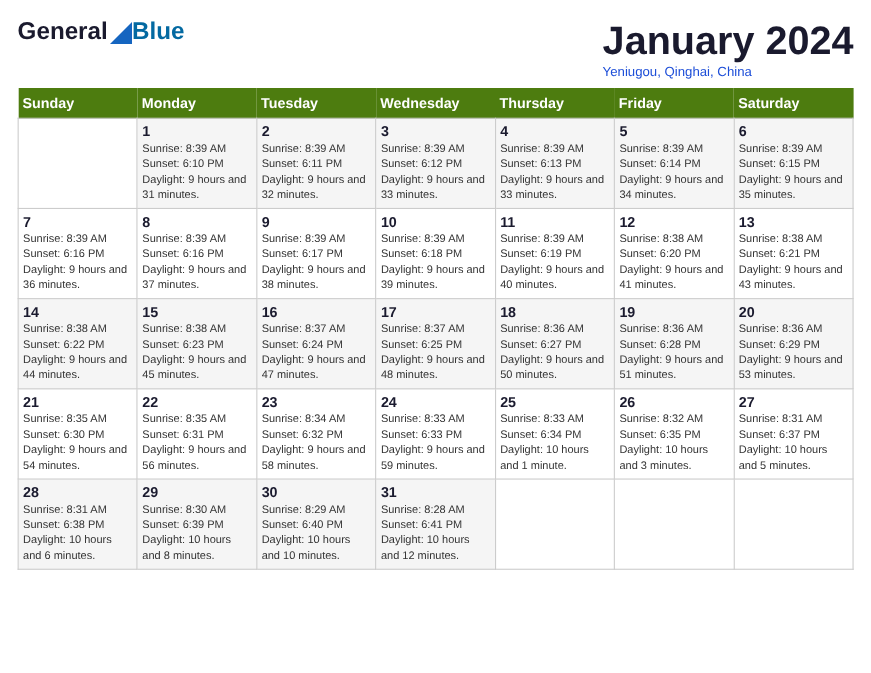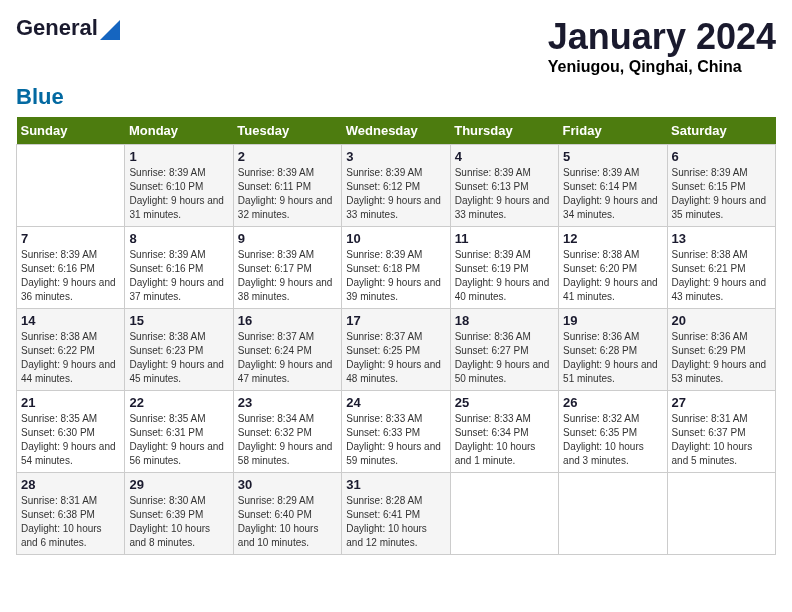--- a/index.html
+++ b/index.html
@@ -11,41 +11,40 @@
       padding: 16px;
     }
     .header {
       display: flex;
       justify-content: space-between;
       align-items: flex-start;
       margin-bottom: 8px;
     }
     .logo {
       display: flex;
-      flex-direction: column;
+      flex-direction: row;
       align-items: flex-start;
-      gap: 45px;
     }
     .logo-text {
       font-size: 22px;
       font-weight: bold;
       color: #1a1a2e;
       line-height: 1.1;
     }
     .title-block {
     }
     .title-block h1 {
       font-size: 36px;
       font-weight: bold;
       color: #1a1a2e;
     }
     .title-block h2 {
-      font-size: 16px;
-      font-weight: bold;
-      color: #000000;
+      font-size: 12px;
+      font-weight: normal;
+      color: #1d4ed8;
     }
     table {
       width: 100%;
       border-collapse: collapse;
       font-size: 11px;
     }
     thead tr th {
       background-color: #4d7c0f;
       color: #fff;
       padding: 6px 4px;

